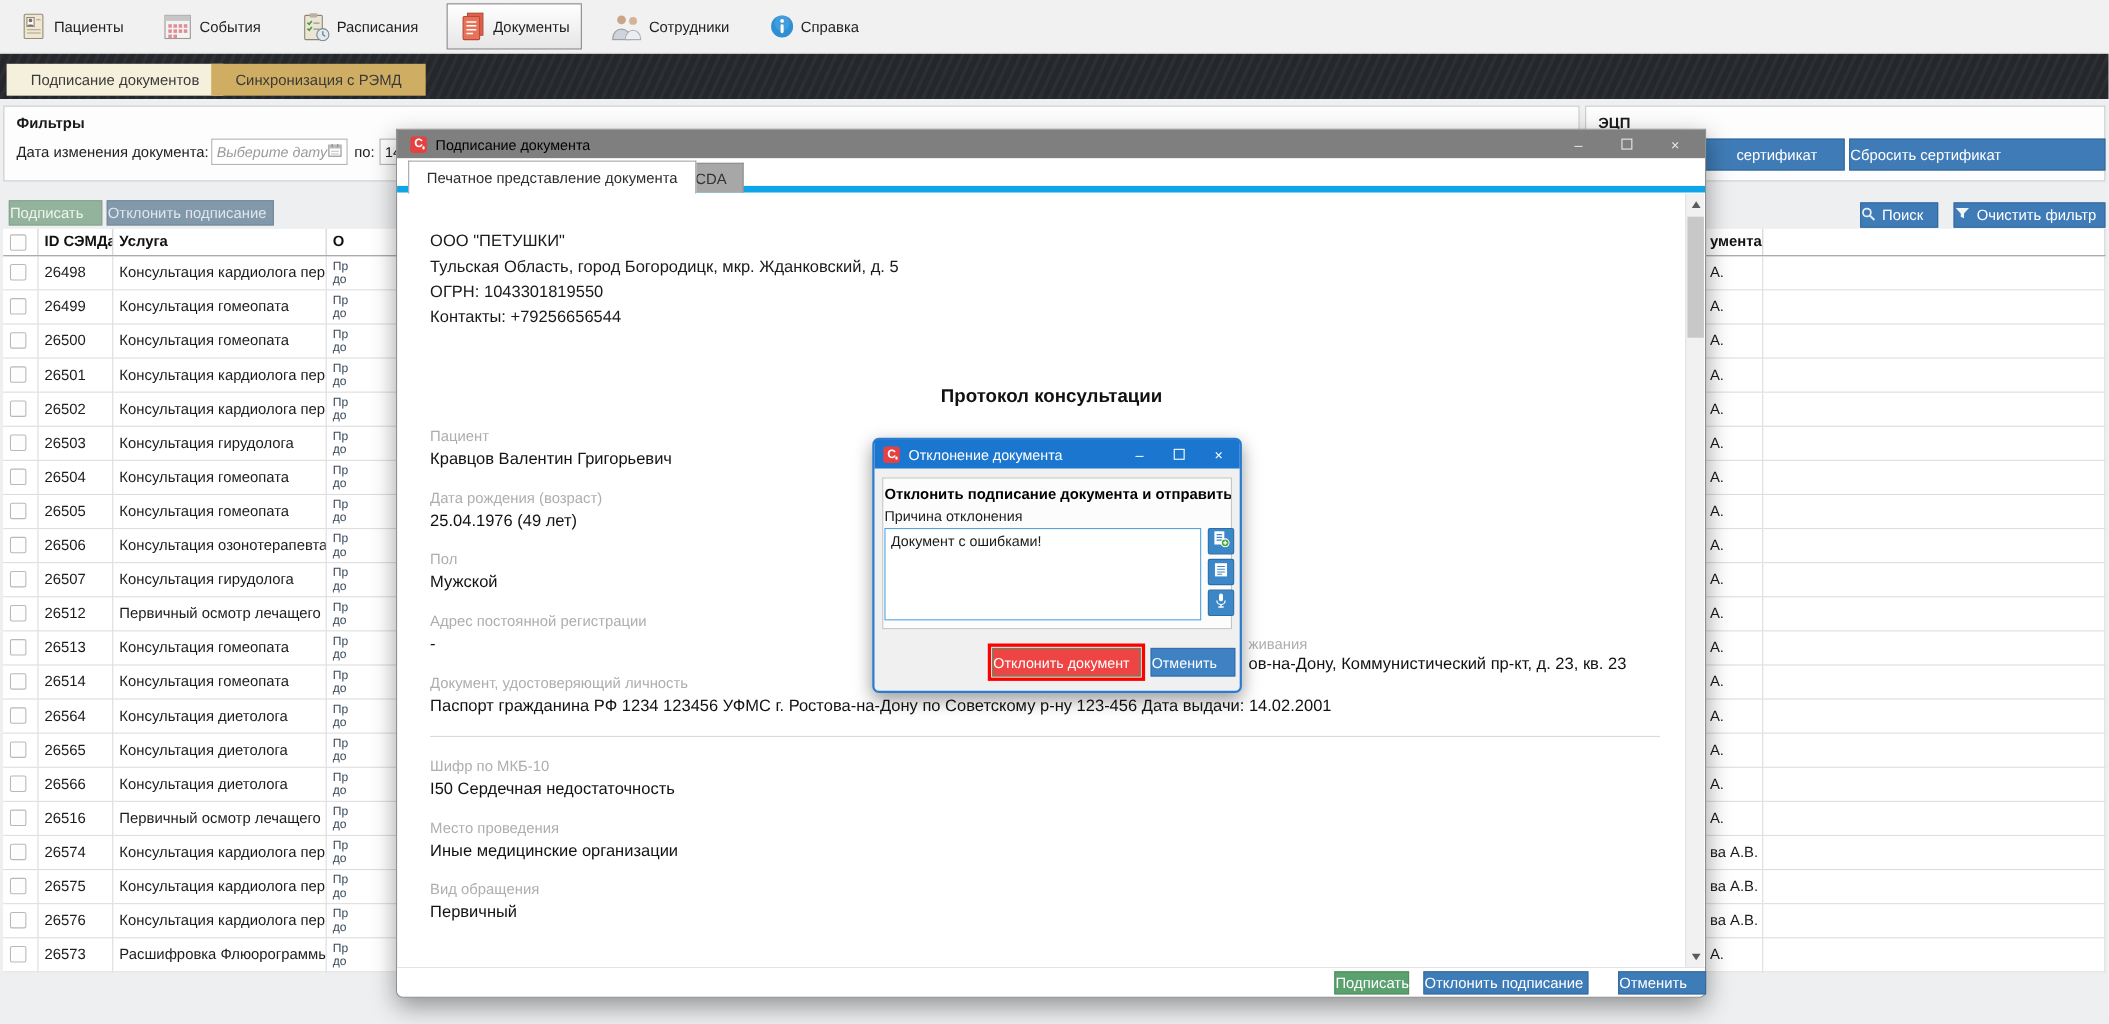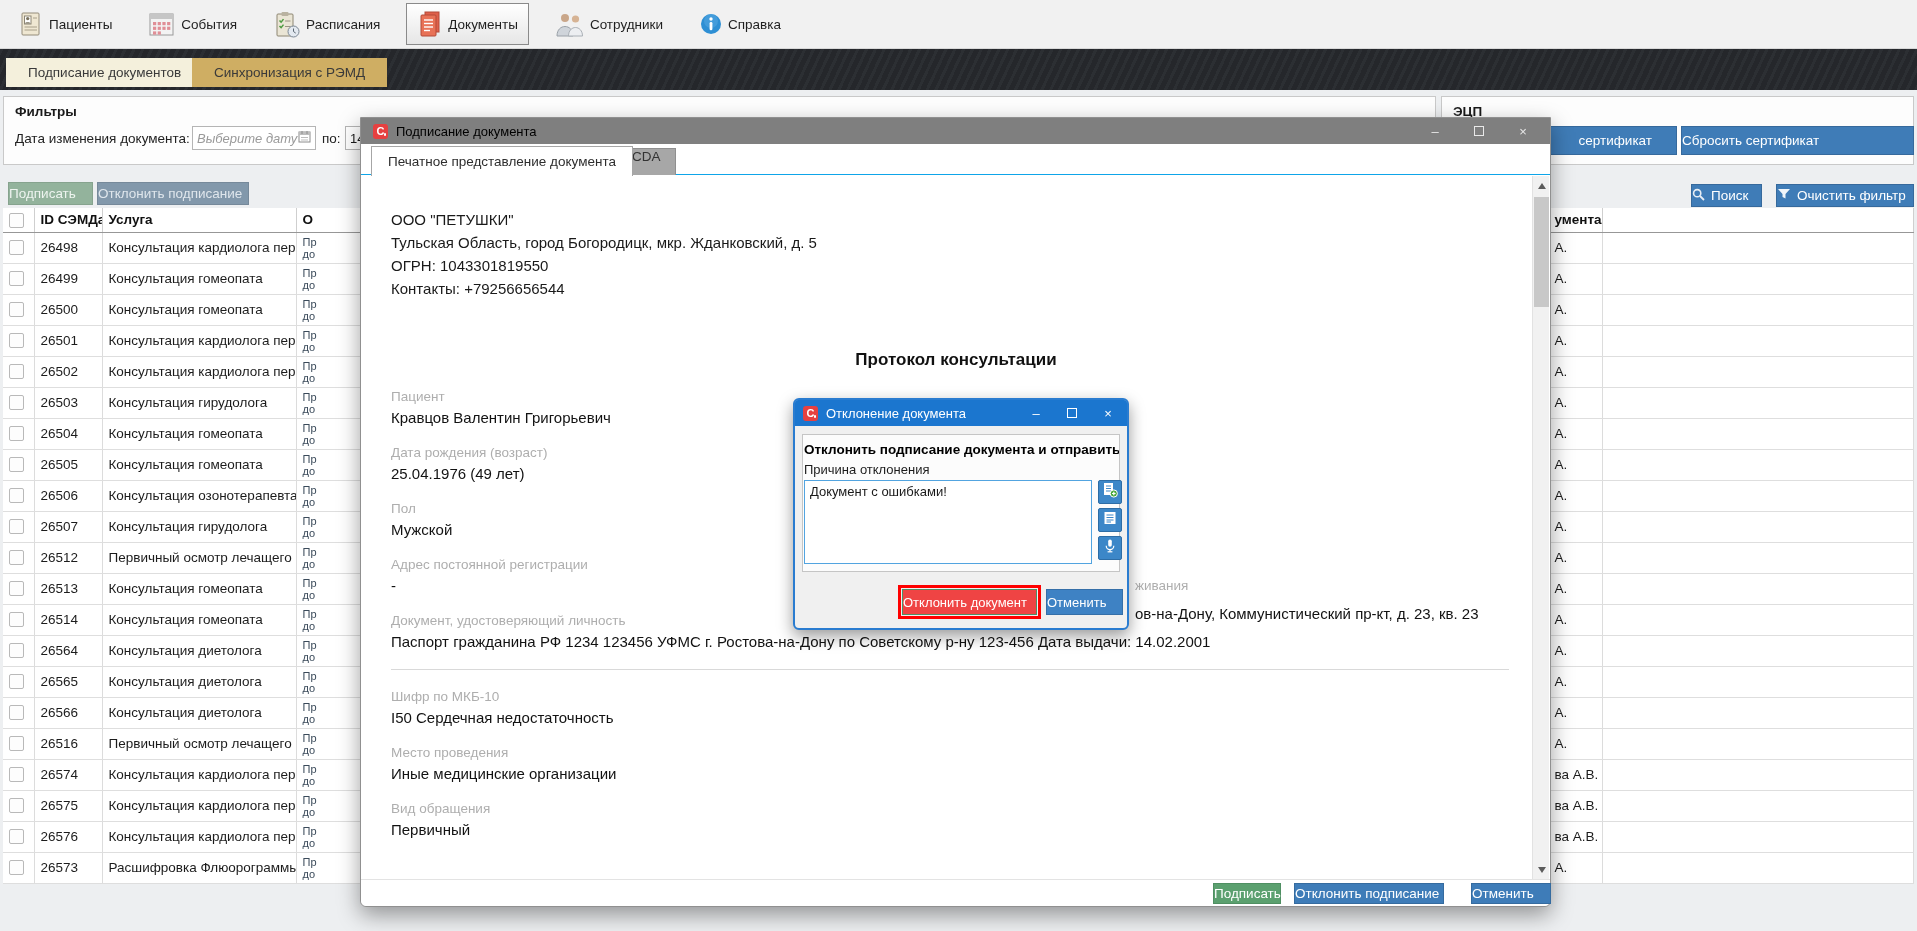--- a/index.html
+++ b/index.html
@@ -64,38 +64,38 @@
            border:1px solid #909090; border-radius:0 0 6px 6px; box-shadow:0 8px 22px rgba(0,0,0,.38); z-index:10; }
   .m-titlebar { height:26px; background:#7f7f7f; display:flex; align-items:center; padding:0 12px; }
   .logo { width:15px; height:15px; background:#e64040; border-radius:3px; color:#fff; font-weight:bold;
           font-size:11px; display:flex; align-items:center; justify-content:center; position:relative; flex:0 0 auto; }
   .logo::after { content:""; position:absolute; right:2px; bottom:3px; width:2.5px; height:2.5px; background:#fff; border-radius:50%; }
   .m-title { color:#000000; font-size:13px; margin-left:8px; }
   .win-ctrls { margin-left:auto; display:flex; gap:30px; color:#e9e9e9; font-size:13px; align-items:center; padding-right:8px; }
   .wc { width:14px; text-align:center; }
   .maxbox { width:10px; height:10px; border:1px solid #e9e9e9; display:inline-block; }
 
-  .m-tabs { position:relative; height:31px; background:#fff; border-bottom:1px solid #0ea5e9; }
+  .m-tabs { position:relative; height:31px; background:#fff; border-bottom:6px solid #0ea5e9; }
   .m-tab-active { position:absolute; left:10px; top:2px; height:30px; background:#fff; z-index:2;
                   border:1px solid #a6a6a6; border-bottom:none; display:flex; align-items:center;
                   padding:0 16px; font-size:13.5px; color:#2e2e2e; }
   .m-tab-cda { position:absolute; left:256px; top:4px; height:27px; background:#a7a7a7;
-               border:1px solid #8f8f8f; border-bottom:none; display:flex; 
+               border:1px solid #8f8f8f; border-bottom:none; display:flex; align-items:center;
                padding:0 14px; font-size:13.5px; color:#333; }
 
   .doc { position:absolute; left:0; top:58px; right:19px; bottom:27px; overflow:hidden; padding:32px 10px 0 30px; }
   .org-line { font-size:15px; line-height:23px; color:#1a1a1a; }
   .doc-title { text-align:center; font-size:17px; font-weight:bold; color:#111; margin-top:50px; }
   .field { margin-top:19px; }
   .f-label { font-size:13.5px; color:#aeaeae; }
   .f-value { font-size:15px; color:#121212; margin-top:5px; }
   .doc hr { border:none; border-top:1px solid #d9d9d9; margin-top:19px; margin-right:12px; }
   .residence { position:absolute; left:774px; top:460px; width:400px; }
   .residence .f-label { white-space:nowrap; }
-  .residence .f-value { white-space:nowrap; margin-top:12px; }
+  .residence .f-value { white-space:nowrap; margin-top:2px; }
 
   
   .sbar { position:absolute; right:1px; top:58px; bottom:27px; width:17px; background:#f1f1f1; border-left:1px solid #e2e2e2; }
   .sarrow { position:absolute; left:0; width:17px; height:19px; display:flex; align-items:center; justify-content:center; }
   .sarrow.up { top:0; } .sarrow.down { bottom:0; }
   .tri-up { width:0; height:0; border-left:4.5px solid transparent; border-right:4.5px solid transparent; border-bottom:6px solid #5c5c5c; }
   .tri-down { width:0; height:0; border-left:4.5px solid transparent; border-right:4.5px solid transparent; border-top:6px solid #5c5c5c; }
   .sthumb { position:absolute; left:1px; top:21px; width:15px; height:110px; background:#c8c8c8; }
 
   .m-footer { position:absolute; left:0; right:0; bottom:0; height:27px; background:#fff;

